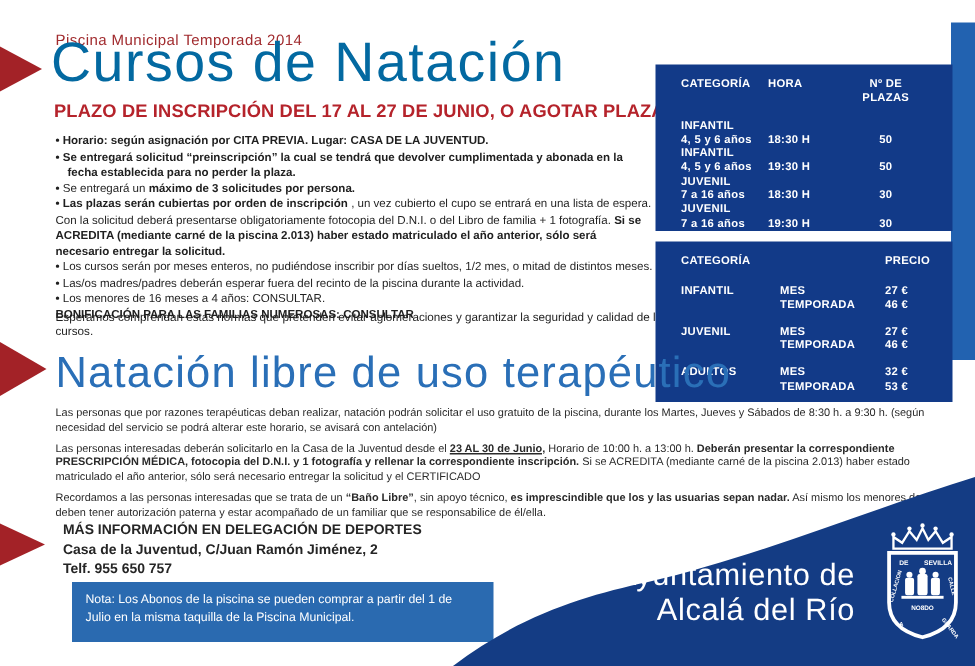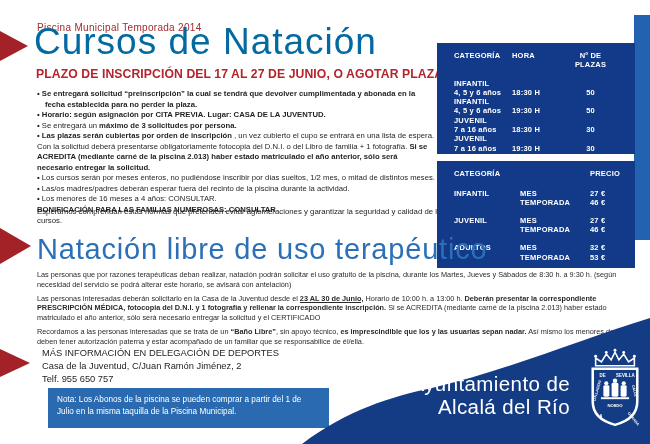--- a/index.html
+++ b/index.html
@@ -13,21 +13,21 @@
   .tri3{top:349px;border-top:14px solid transparent;border-bottom:14px solid transparent;border-left:30px solid #a32227;}
   .kicker{left:37px;top:22px;font-size:10px;color:#a12b2e;letter-spacing:.3px;}
   .title{left:34px;top:21px;font-size:37px;color:#0369a1;letter-spacing:1px;font-weight:400;}
   .deadline{left:36px;top:67px;font-size:12.2px;font-weight:bold;color:#b5232b;letter-spacing:.1px;}
   .rules{left:37px;top:89px;width:398px;font-size:7.7px;line-height:10.5px;color:#1f1f1f;}
   .rule.b{padding-left:8px;text-indent:-8px;}
   .closing{left:37px;top:207px;width:420px;font-size:7.8px;color:#1f1f1f;}
   .sec2-title{left:37px;top:233px;font-size:29px;color:#2a6fb7;letter-spacing:.8px;font-weight:400;}
   .paras{left:37px;top:266px;width:606px;font-size:7.3px;line-height:9.8px;color:#2a2a2a;}
   .paras .para{margin:4px 0 1px 0;}
-  .contact{left:42px;top:347px;font-size:9.3px;font-weight:normal;color:#252525;line-height:13px;}
+  .contact{left:42px;top:347px;font-size:9.3px;font-weight:bold;color:#252525;line-height:13px;}
   .notebox{left:32px;top:388px;width:281px;height:40px;background:#2a6ab0;color:#fff;
            font-size:8.2px;line-height:11.5px;padding:6px 9px;margin-left:16px;}
   
   .panel{left:437px;top:15px;width:213px;height:225px;}
   .strip{position:absolute;right:0;top:0;width:16px;height:225px;background:#2262b0;}
   .tblock{position:absolute;left:0;width:198px;background:#123a88;color:#fff;
           font-size:7.5px;font-weight:bold;padding:8px 4px 0 17px;letter-spacing:.2px;margin-top:28px;}
   .t1{top:0;height:111px;}
   .t2{top:118px;height:107px;}
   .trow{display:grid;grid-template-columns:58px 52px 1fr;line-height:9.3px;}
@@ -53,22 +53,22 @@
 
   <div class="tri tri1"></div>
   <div class="tri tri2"></div>
   <div class="tri tri3"></div>
 
   <div class="abs kicker">Piscina Municipal Temporada 2014</div>
   <div class="abs title">Cursos de Natación</div>
   <div class="abs deadline">PLAZO DE INSCRIPCIÓN DEL 17 AL 27 DE JUNIO, O AGOTAR PLAZAS.</div>
 
   <div class="abs rules" id="rules">
+      <div class="rule b"><b>• </b><b>Horario: según asignación por CITA PREVIA. Lugar:  CASA DE LA JUVENTUD.</b></div>
       <div class="rule b"><b>• </b><b>Se entregará solicitud “preinscripción” la cual se tendrá  que devolver cumplimentada y abonada en la fecha establecida para no perder la plaza.</b></div>
-      <div class="rule b"><b>• </b><b>Horario: según asignación por CITA PREVIA. Lugar:  CASA DE LA JUVENTUD.</b></div>
       <div class="rule b"><b>• </b><span>Se entregará un </span><b>máximo de 3 solicitudes por persona.</b></div>
       <div class="rule b"><b>• </b><b>Las plazas serán cubiertas por orden de inscripción</b><span> , un vez cubierto el cupo se entrará en una lista de espera.</span></div>
       <div class="rule"><span>Con la solicitud deberá presentarse obligatoriamente fotocopia del D.N.I. o del Libro de familia + 1 fotografía. </span><b>Si se ACREDITA (mediante carné de la piscina 2.013) haber estado matriculado el año anterior, sólo será necesario entregar la solicitud.</b></div>
       <div class="rule b"><b>• </b><span>Los cursos serán  por meses enteros, no pudiéndose inscribir por días sueltos, 1/2 mes, o mitad  de distintos meses.</span></div>
       <div class="rule b"><b>• </b><span>Las/os madres/padres deberán esperar fuera del recinto de la piscina durante la actividad.</span></div>
       <div class="rule b"><b>• </b><span>Los menores de 16 meses a 4 años: CONSULTAR.</span></div>
       <div class="rule"><b>BONIFICACIÓN PARA LAS FAMILIAS NUMEROSAS: CONSULTAR</b></div>
     </div>
   <div class="abs closing">Esperamos comprendan estas normas que pretenden evitar aglomeraciones y garantizar la seguridad y calidad de los cursos.</div>
 

